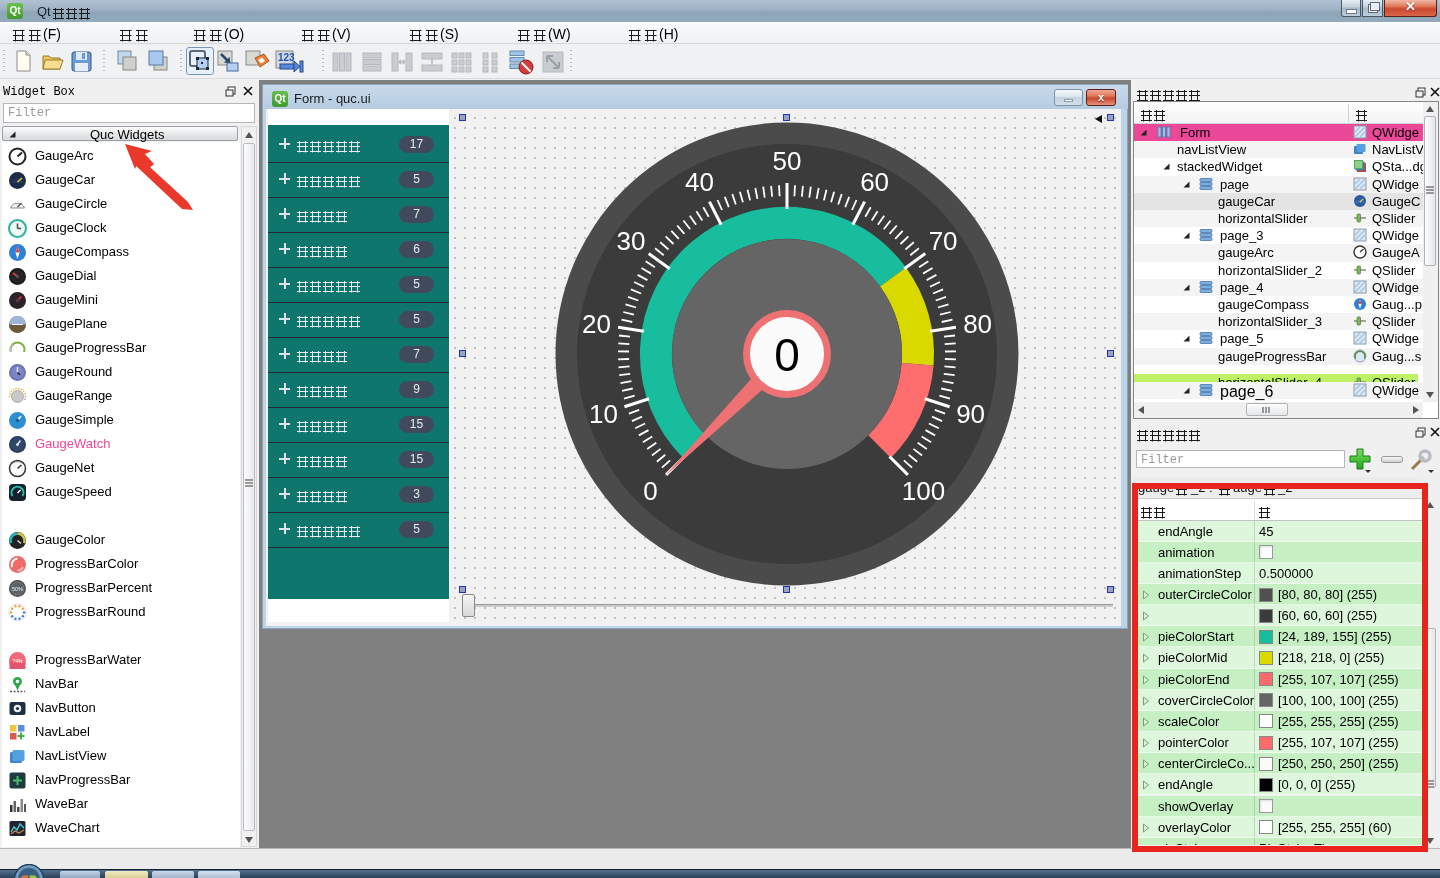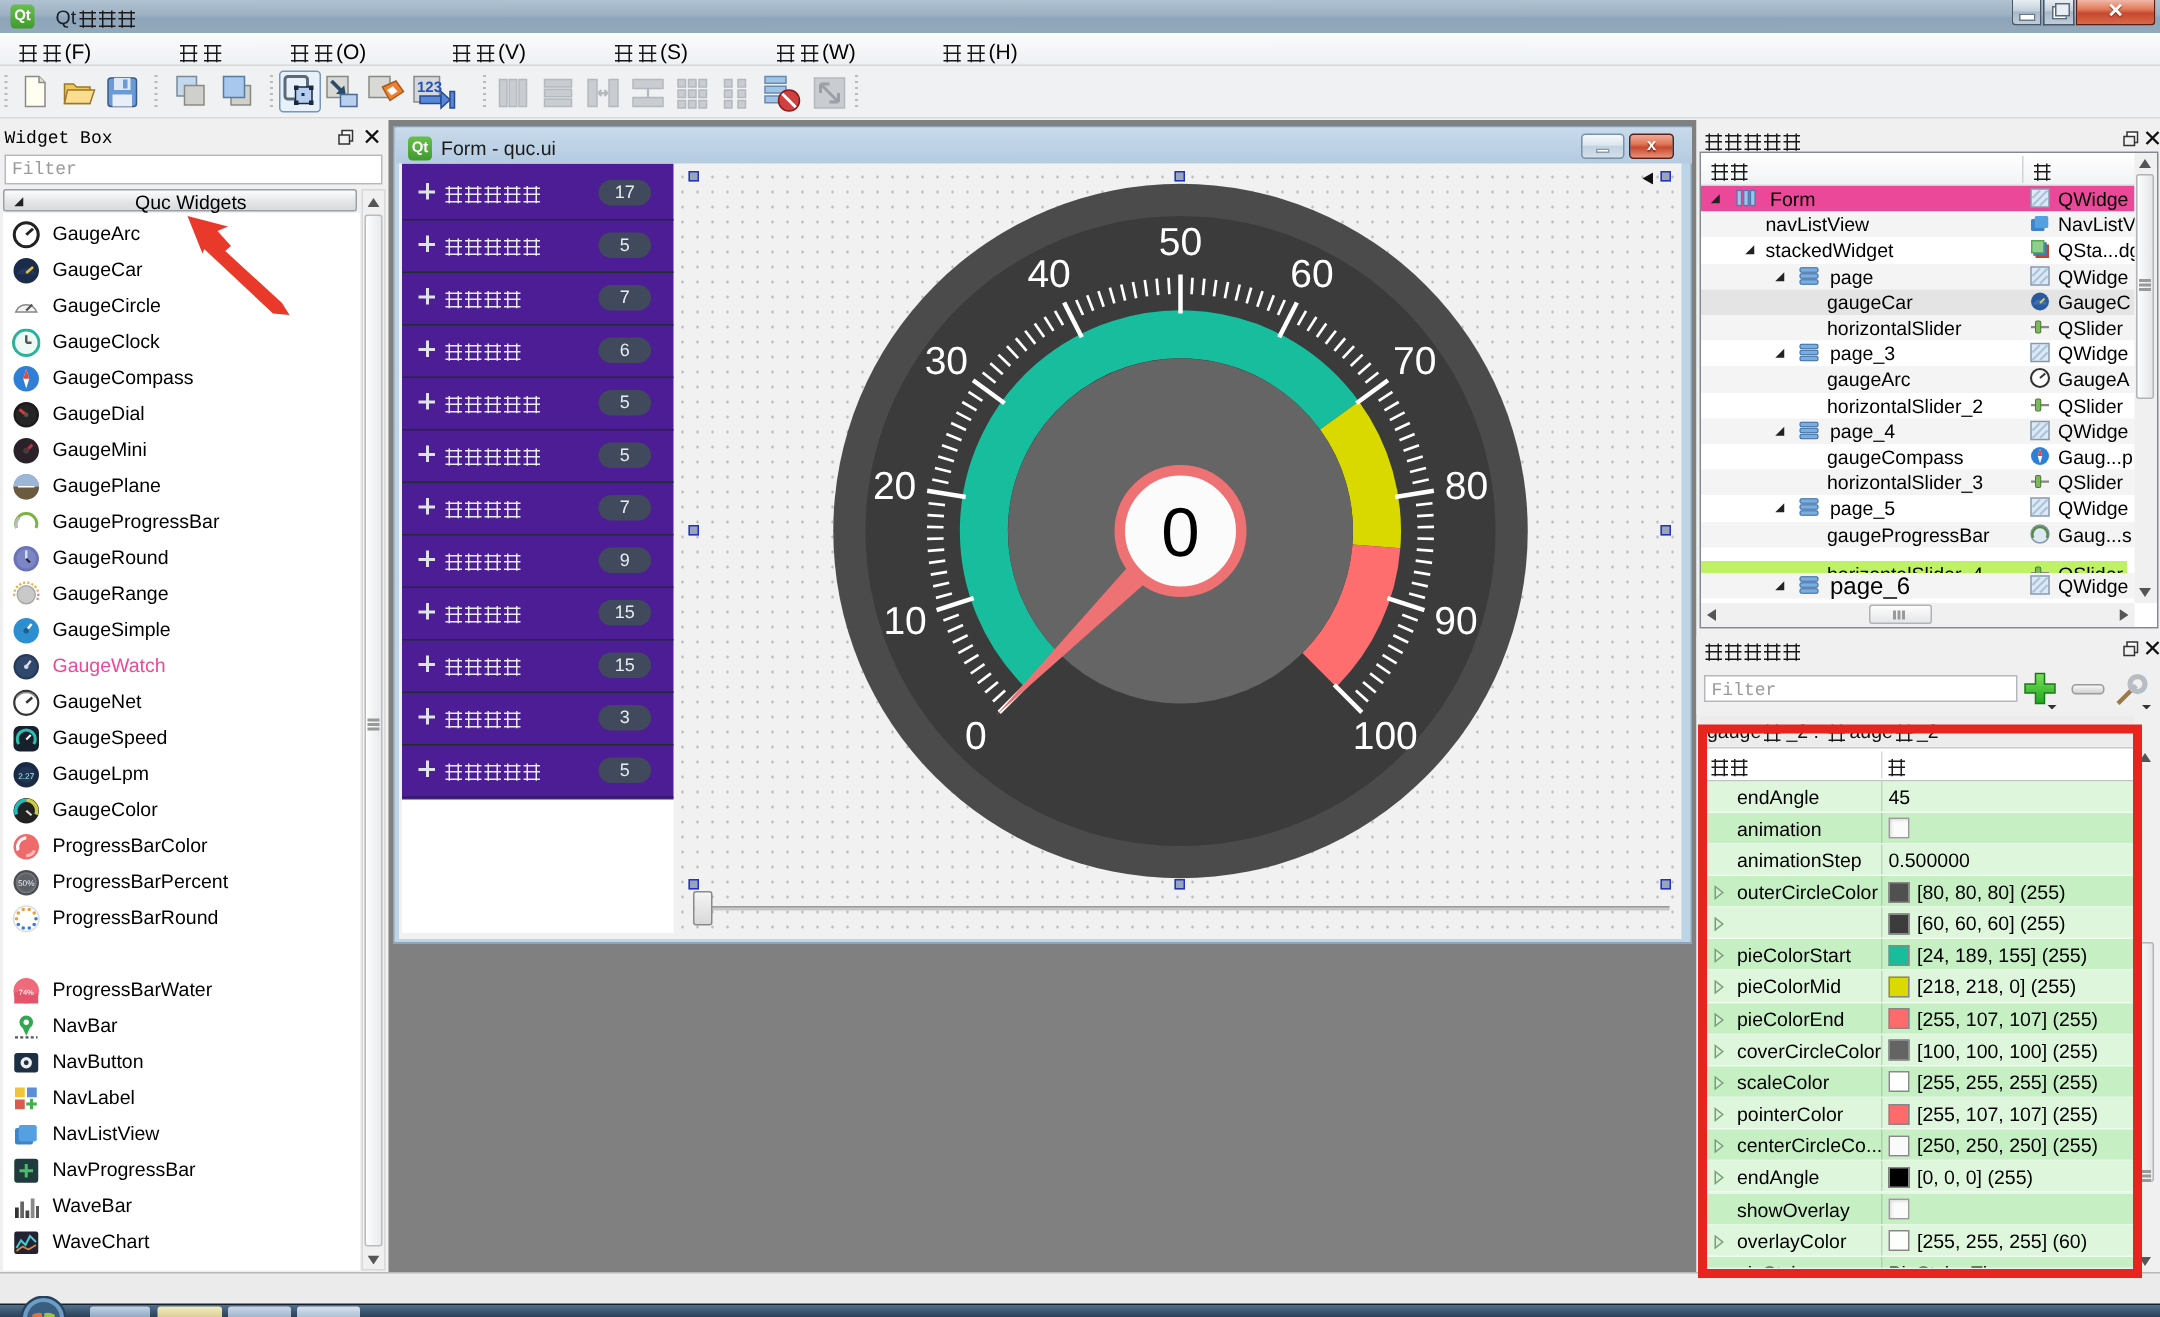--- a/index.html
+++ b/index.html
@@ -282,28 +282,20 @@
           </svg></span>
         <span style="position:absolute;left:27px;top:3px;font-size:13px;color:#000">GaugeNet</span>
       </div>
       <div style="position:absolute;left:6px;top:339px;width:230px;height:24px">
         <span style="position:absolute;left:0;top:2px"><svg width="19" height="19" viewBox="0 0 19 19">
             <rect x="1" y="1" width="17" height="17" rx="4" fill="#17212e"></rect>
             <path d="M4.5 13 A6 6 0 1 1 14.5 13" fill="none" stroke="#2bbfae" stroke-width="2"></path>
             <line x1="9.5" y1="10" x2="12.5" y2="7" stroke="#fff" stroke-width="1.4"></line>
           </svg></span>
         <span style="position:absolute;left:27px;top:3px;font-size:13px;color:#000">GaugeSpeed</span>
-      </div>
-      <div style="position:absolute;left:6px;top:363px;width:230px;height:24px">
-        <span style="position:absolute;left:0;top:2px"><svg width="19" height="19" viewBox="0 0 19 19">
-            <circle cx="9.5" cy="9.5" r="8.5" fill="#1b2a44"></circle>
-            <circle cx="9.5" cy="9.5" r="5.5" fill="#223454"></circle>
-            <text x="9.5" y="12" font-size="5.5" fill="#9fe" text-anchor="middle" font-family="Liberation Sans">2.27</text>
-          </svg></span>
-        <span style="position:absolute;left:27px;top:3px;font-size:13px;color:#000">GaugeLpm</span>
       </div>
       <div style="position:absolute;left:6px;top:387px;width:230px;height:24px">
         <span style="position:absolute;left:0;top:2px"><svg width="19" height="19" viewBox="0 0 19 19">
             <circle cx="9.5" cy="9.5" r="8.5" fill="#222"></circle>
             <path d="M3 12 A7 7 0 0 1 9.5 2.5" fill="none" stroke="#2bb" stroke-width="2.4"></path>
             <path d="M9.5 2.5 A7 7 0 0 1 16 12" fill="none" stroke="#cc4" stroke-width="2.4"></path>
             <line x1="9.5" y1="9.5" x2="13" y2="12.5" stroke="#ddd" stroke-width="1.5"></line>
           </svg></span>
         <span style="position:absolute;left:27px;top:3px;font-size:13px;color:#000">GaugeColor</span>
       </div>
@@ -549,21 +541,21 @@
         <text x="388.1" y="127.6" font-size="26" fill="#fff" text-anchor="middle" font-family="Liberation Sans, sans-serif">70</text>
         <text x="422.6" y="210.8" font-size="26" fill="#fff" text-anchor="middle" font-family="Liberation Sans, sans-serif">80</text>
         <text x="415.6" y="300.6" font-size="26" fill="#fff" text-anchor="middle" font-family="Liberation Sans, sans-serif">90</text>
         <text x="368.5" y="377.5" font-size="26" fill="#fff" text-anchor="middle" font-family="Liberation Sans, sans-serif">100</text>
         <circle cx="232" cy="232" r="115" fill="#656565"></circle>
         <polygon points="109.0,355.0 224.6,224.6 239.4,239.4" fill="#ee7173"></polygon>
         <circle cx="232" cy="232" r="40.5" fill="#fbfbfb" stroke="#ee7173" stroke-width="7"></circle>
         <text x="232" y="248.5" font-size="46" fill="#000" text-anchor="middle" font-family="Liberation Sans, sans-serif">0</text>
       </svg>
 <div class="abs" style="left:2px;top:0px;width:181px;height:513px;background:#fff">
-<div class="abs" style="left:0;top:0;width:181px;height:424px;background:#4c1d95">
+<div class="abs" style="left:0;top:16px;width:181px;height:474px;background:#0f766e">
           <div style="position:absolute;left:0;top:2px;width:100%;height:35px;border-bottom:1px solid #232a37">
             <span style="position:absolute;left:11px;top:11px;width:11px;height:11px;background:linear-gradient(#dfe3e8,#dfe3e8) 0 4.5px/11px 2px no-repeat,linear-gradient(#dfe3e8,#dfe3e8) 4.5px 0/2px 11px no-repeat"></span>
             <span style="position:absolute;left:28px;top:10px"><i class="cn cnw"></i><i class="cn cnw"></i><i class="cn cnw"></i><i class="cn cnw"></i><i class="cn cnw"></i></span>
             <span style="position:absolute;left:131px;top:9px;width:35px;height:17px;border-radius:8.5px;background:#404a5c;color:#e9ecf0;font-size:12px;text-align:center;line-height:17px">17</span>
           </div>
           <div style="position:absolute;left:0;top:37px;width:100%;height:35px;border-bottom:1px solid #232a37">
             <span style="position:absolute;left:11px;top:11px;width:11px;height:11px;background:linear-gradient(#dfe3e8,#dfe3e8) 0 4.5px/11px 2px no-repeat,linear-gradient(#dfe3e8,#dfe3e8) 4.5px 0/2px 11px no-repeat"></span>
             <span style="position:absolute;left:28px;top:10px"><i class="cn cnw"></i><i class="cn cnw"></i><i class="cn cnw"></i><i class="cn cnw"></i><i class="cn cnw"></i></span>
             <span style="position:absolute;left:131px;top:9px;width:35px;height:17px;border-radius:8.5px;background:#404a5c;color:#e9ecf0;font-size:12px;text-align:center;line-height:17px">5</span>
           </div>

